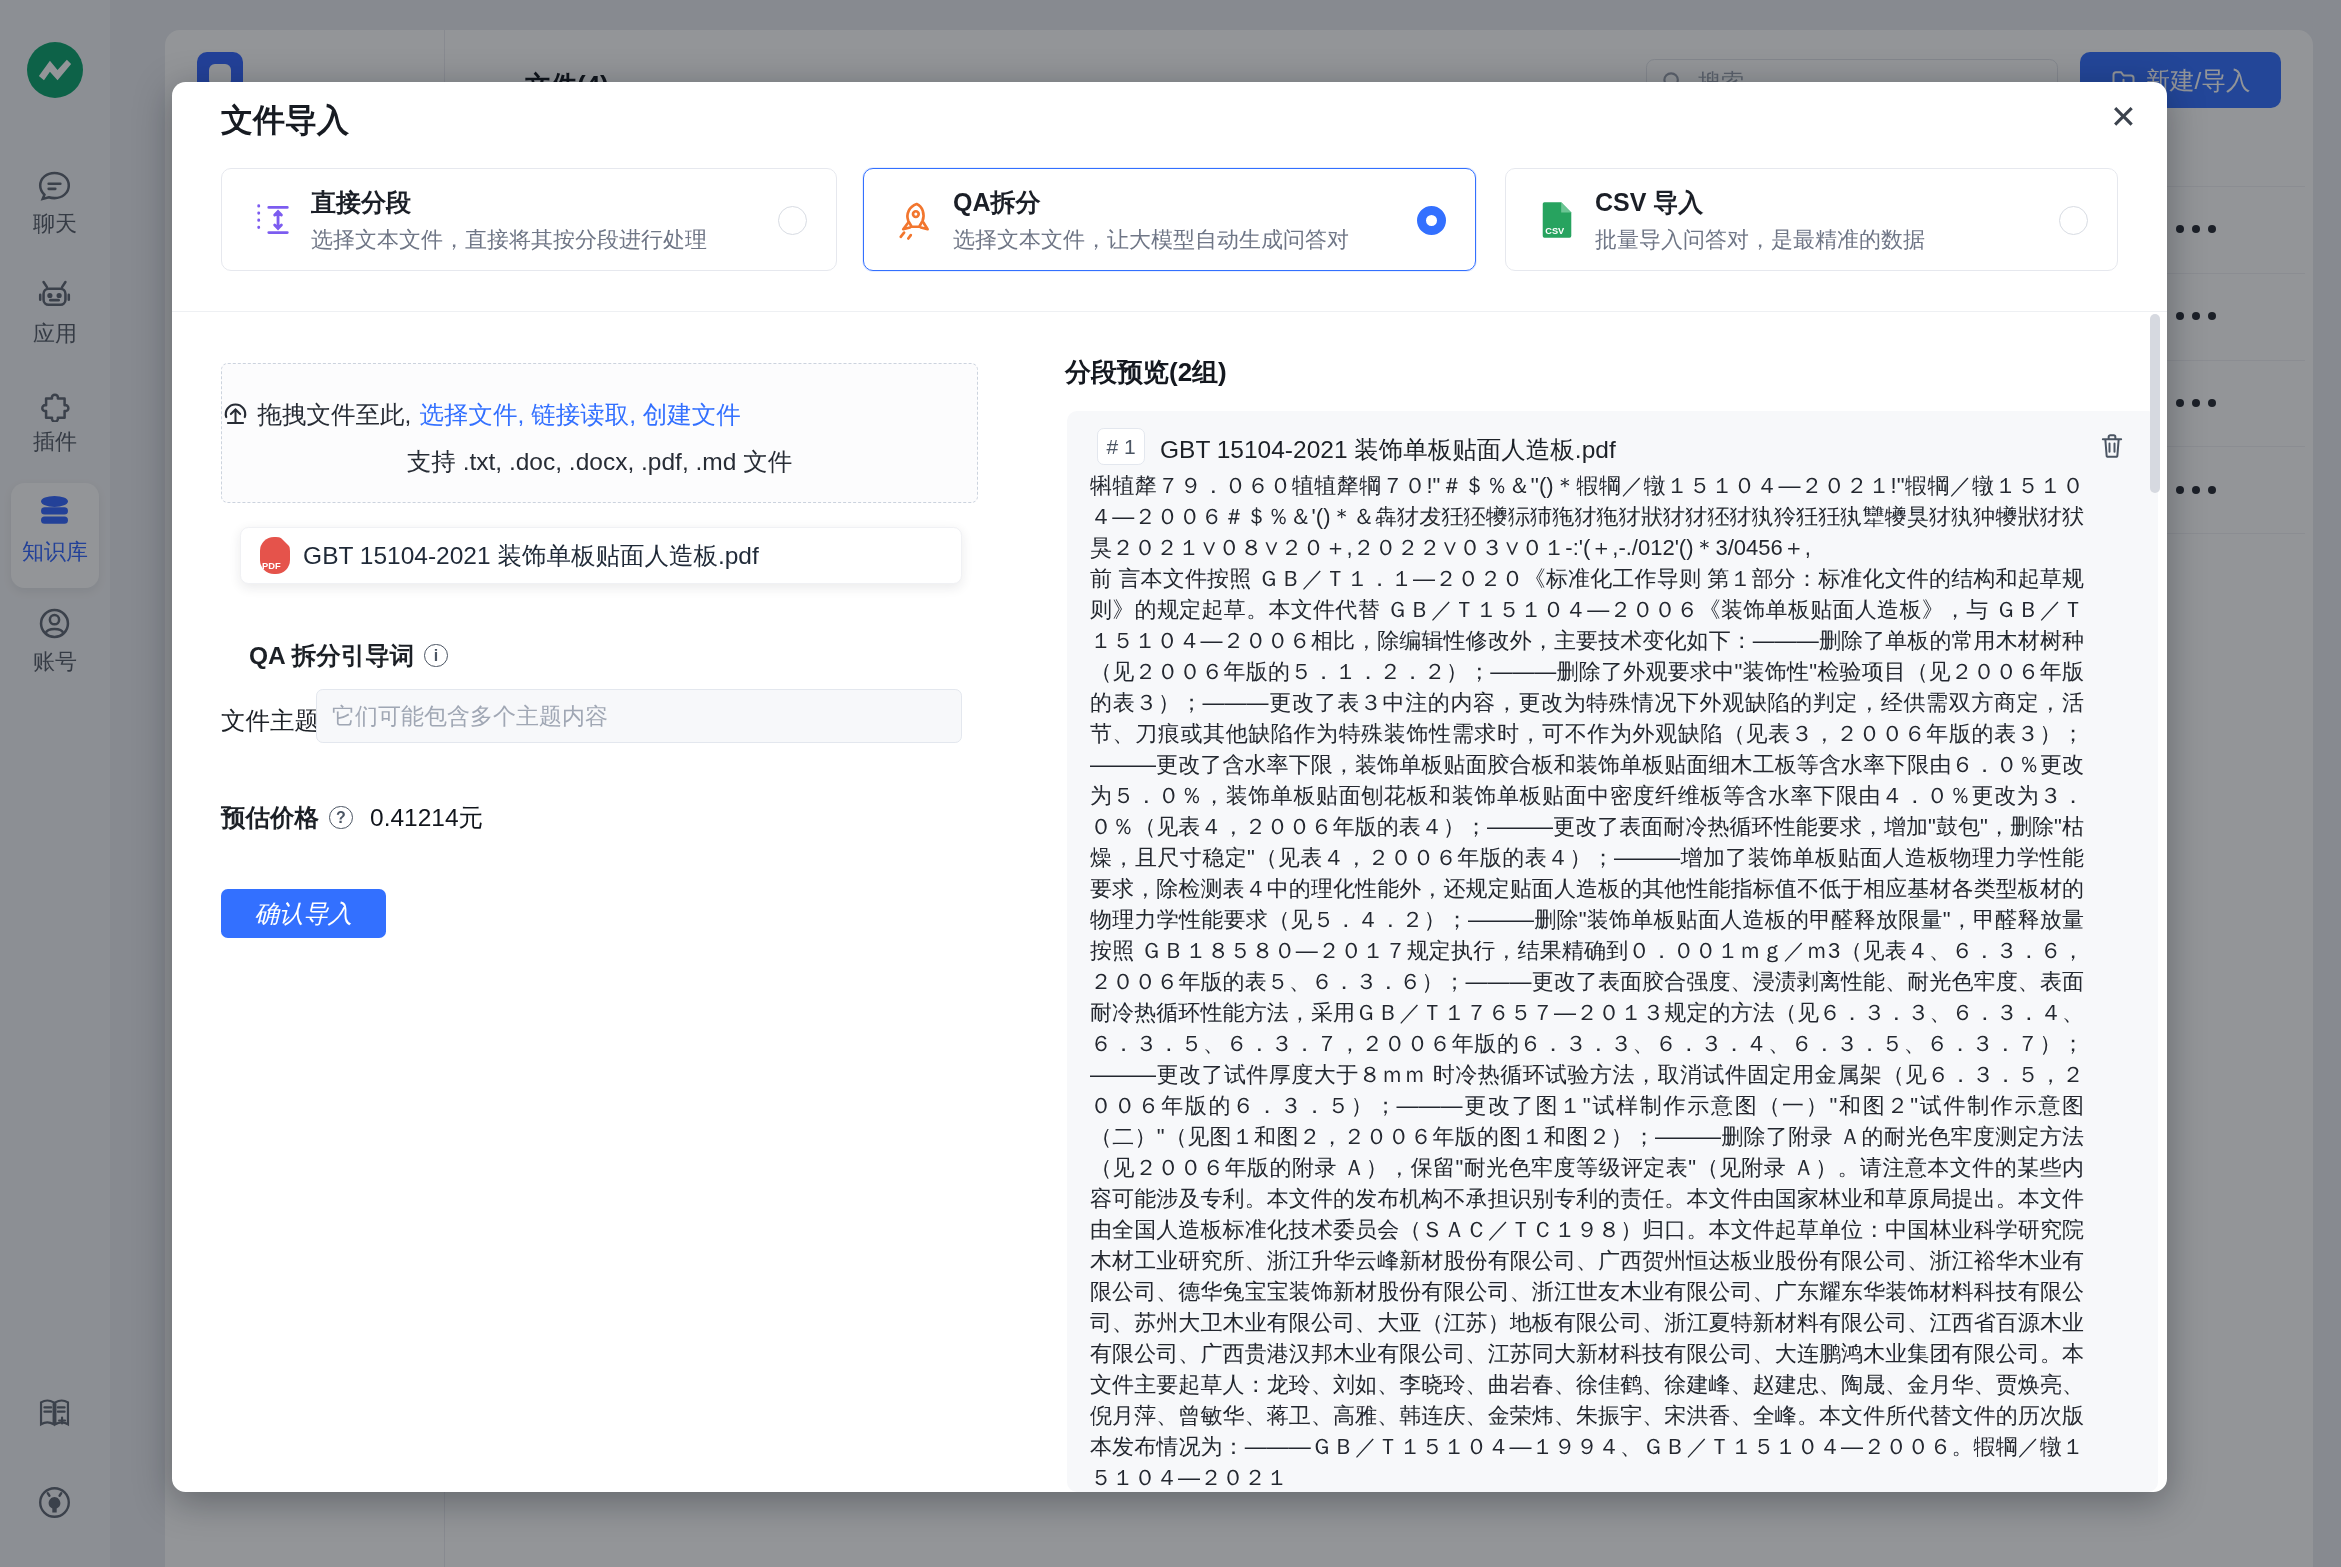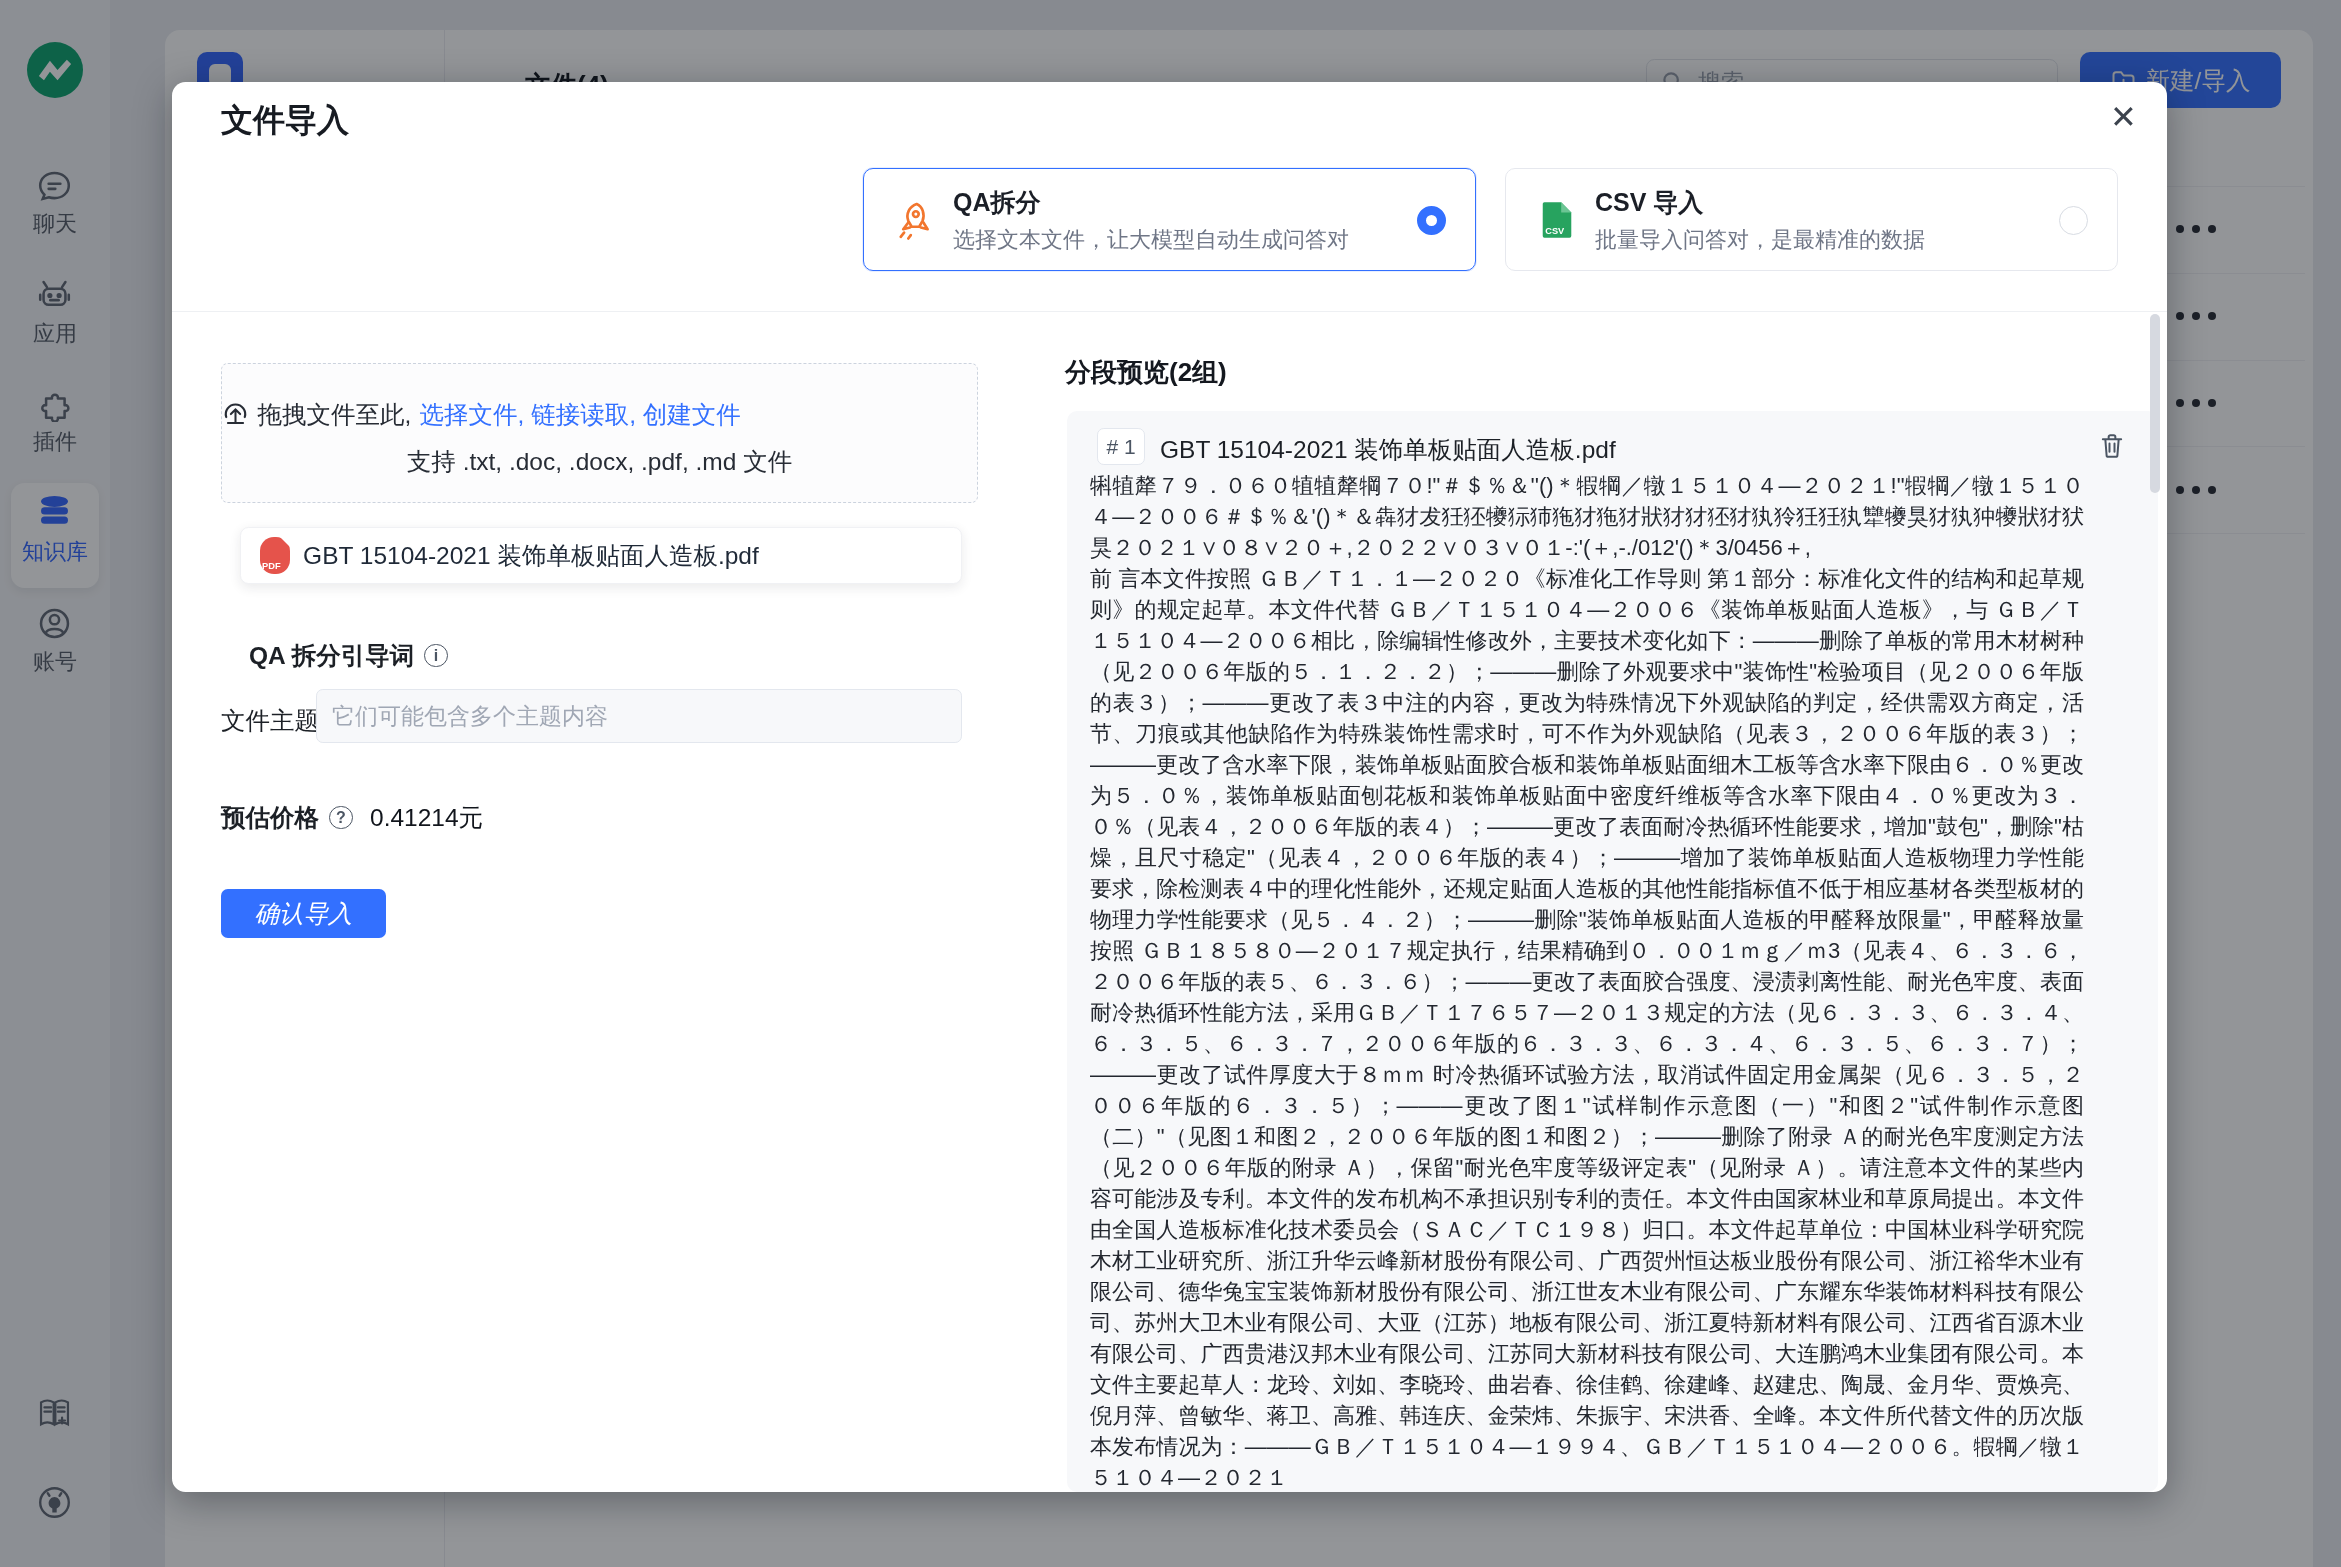--- a/index.html
+++ b/index.html
@@ -212,20 +212,29 @@
       <i></i>
       <i></i>
     </div>
 
   <div id="overlay" class="abs"></div>
 
   <div id="modal" class="abs">
     <div id="modal-title" class="abs">文件导入</div>
     <div id="modal-close" class="abs">✕</div>
 
+    <div class="abs mode-card" style="left:49px;width:616px;">
+      <svg class="mc-icon" viewBox="0 0 50 50" fill="none" stroke="#7c5cf0" stroke-width="3.4" stroke-linecap="round">
+        <path d="M8 8v34" stroke-dasharray="0.5 8"></path>
+        <path d="M20 10h22M20 40h22M31 16v18M27 19l4-4 4 4M27 31l4 4 4-4"></path>
+      </svg>
+      <div class="mc-title">直接分段</div>
+      <div class="mc-desc">选择文本文件，直接将其按分段进行处理</div>
+      <span class="radio"></span>
+    </div>
 
     <div class="abs mode-card sel" style="left:691px;width:613px;">
       <svg class="mc-icon" viewBox="0 0 50 50" fill="none" stroke="#f2762e" stroke-width="3.2" stroke-linecap="round" stroke-linejoin="round">
         <path d="M27 6c7 3 10 12 7 20l-4 7h-9l-4-7c-3-8 1-17 10-20z"></path>
         <circle cx="26" cy="18" r="3.4"></circle>
         <path d="M17 28l-6 8 8-2M35 28l5 8-8-2M12 40l-4 5M20 43l-3 4"></path>
       </svg>
       <div class="mc-title">QA拆分</div>
       <div class="mc-desc">选择文本文件，让大模型自动生成问答对</div>
       <span class="radio"></span>

